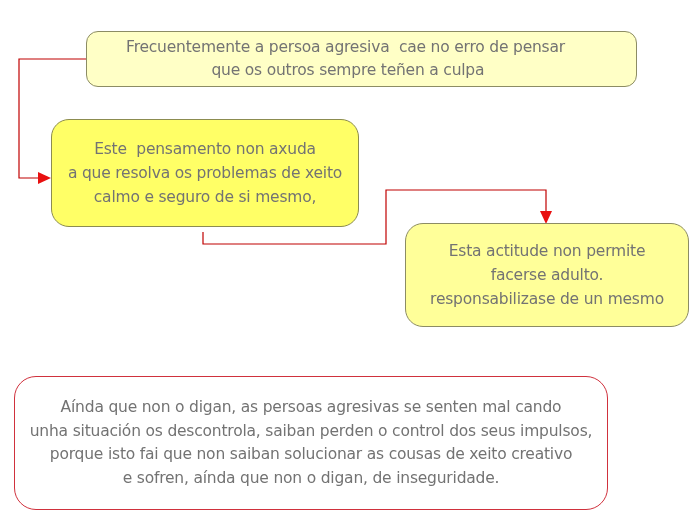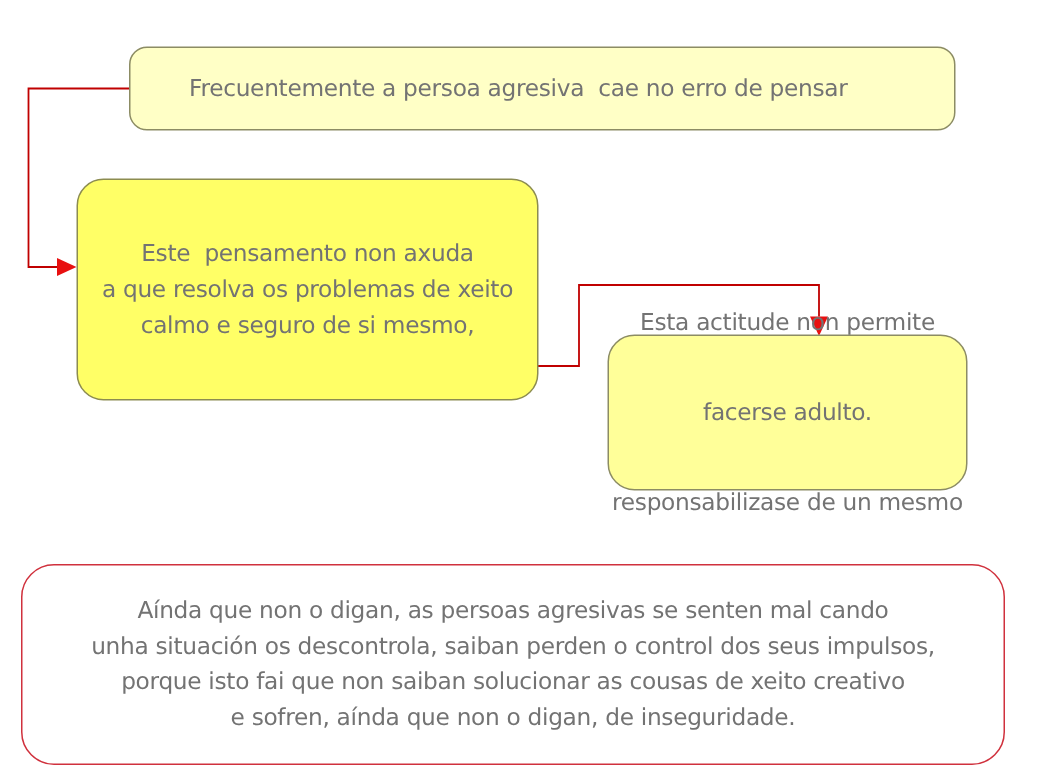--- a/index.html
+++ b/index.html
@@ -32,36 +32,35 @@
     #box-top {
       left: 86px; top: 31px; width: 551px; height: 56px;
       background: #ffffc6;
       border: 1px solid #8c8c64;
       border-radius: 12px;
       line-height: 23px;
       padding-left: 28px;
       padding-right: 60px;
     }
     #box-left {
-      left: 51px; top: 119px; width: 308px; height: 148px;
+      left: 51px; top: 119px; width: 308px; height: 108px;
       background: #ffff66;
       border: 1px solid #8c8c50;
       border-radius: 18px;
       line-height: 24px;
     }
     #box-right {
-      left: 405px; top: 223px; width: 240px; height: 104px;
+      left: 405px; top: 223px; width: 284px; height: 104px;
       background: #ffff99;
       border: 1px solid #8c8c64;
       border-radius: 18px;
       line-height: 24px;
-      gap: 36px;
     }
     #box-bottom {
-      left: 14px; top: 376px; width: 656px; height: 134px;
+      left: 14px; top: 376px; width: 594px; height: 134px;
       background: #ffffff;
       border: 1.5px solid #d0313d;
       border-radius: 22px;
       line-height: 23.5px;
     }
     svg.connectors {
       position: absolute;
       left: 0; top: 0;
       width: 697px; height: 522px;
       pointer-events: none;
@@ -76,20 +75,21 @@
     <polygon points="38,172 51,178 38,184" fill="#e81010"></polygon>
   </g>
   <g>
     <polyline points="203,232 203,244 386,244 386,190 546,190 546,211" fill="none" stroke="#c00000" stroke-width="1.2"></polyline>
     <polygon points="540,211 546,224 552,211" fill="#e81010"></polygon>
   </g>
 </svg>
 
 <div class="box" id="box-top">
   <span class="line">Frecuentemente a persoa agresiva  cae no erro de pensar</span>
+  <span class="line"> que os outros sempre teñen a culpa</span>
 </div>
 
 <div class="box" id="box-left">
   <span class="line">Este  pensamento non axuda</span>
   <span class="line">a que resolva os problemas de xeito</span>
   <span class="line">calmo e seguro de si mesmo,</span>
 </div>
 
 <div class="box" id="box-right">
   <span class="line">Esta actitude non permite</span>

